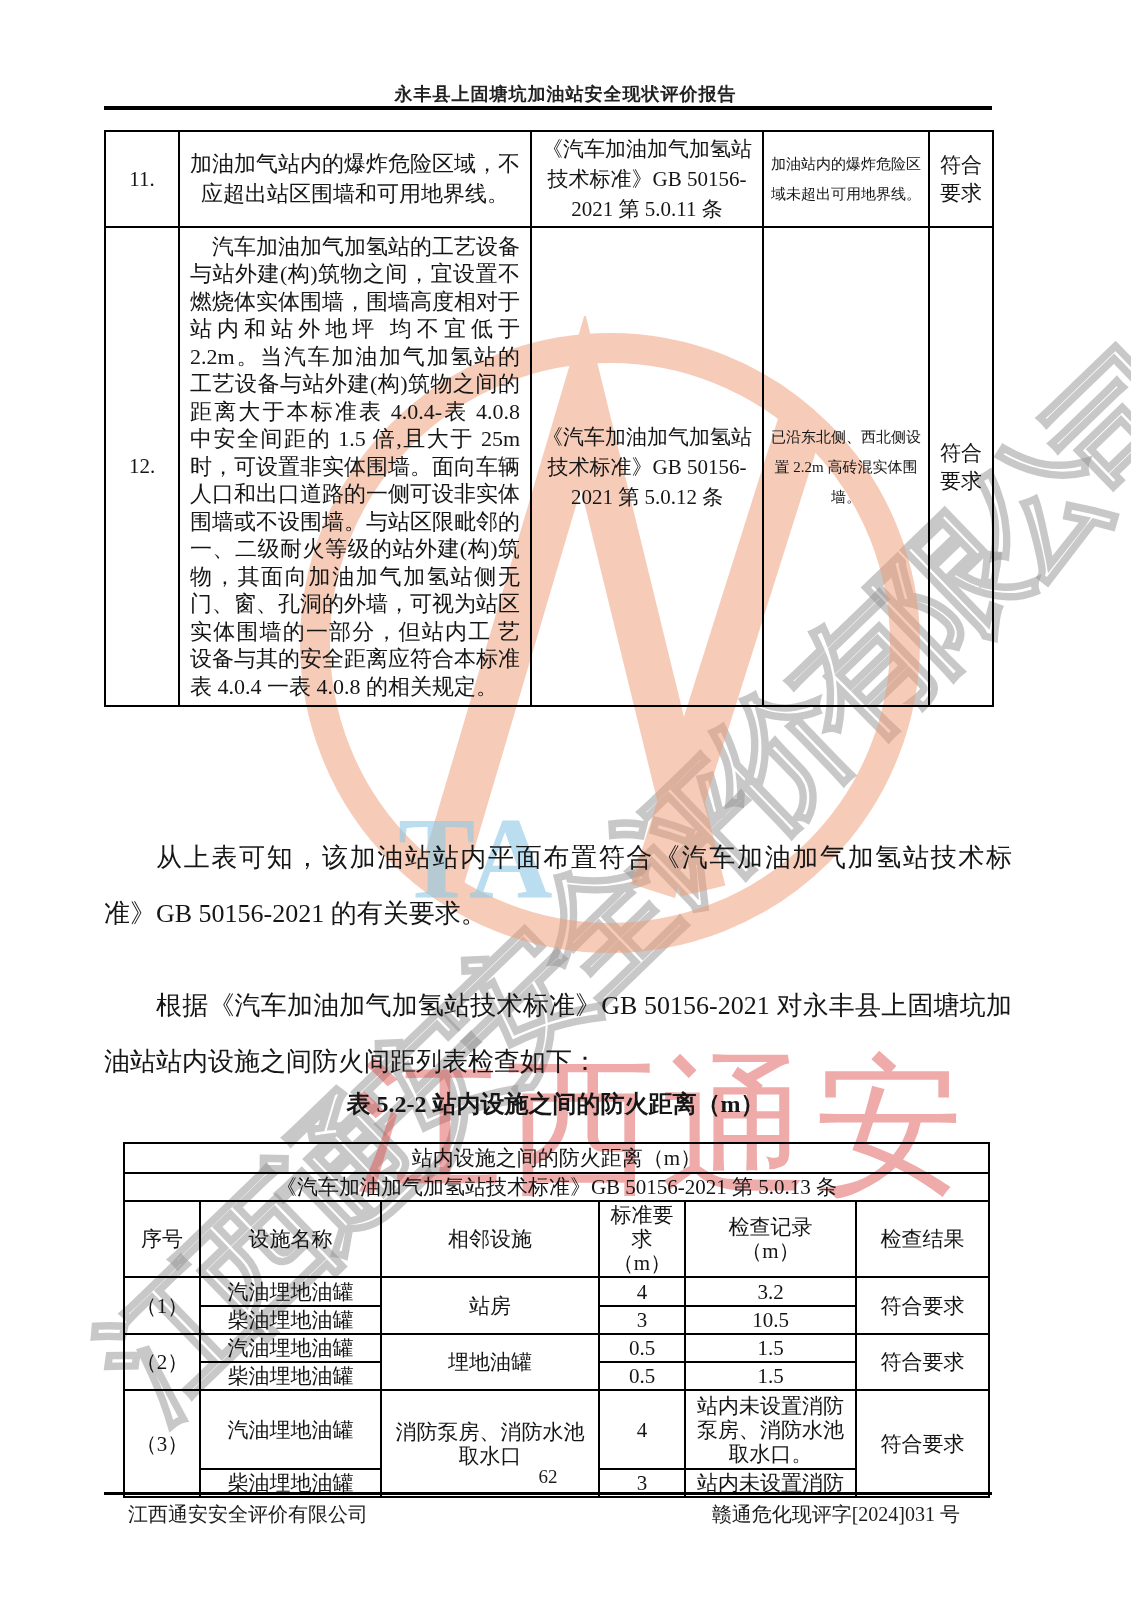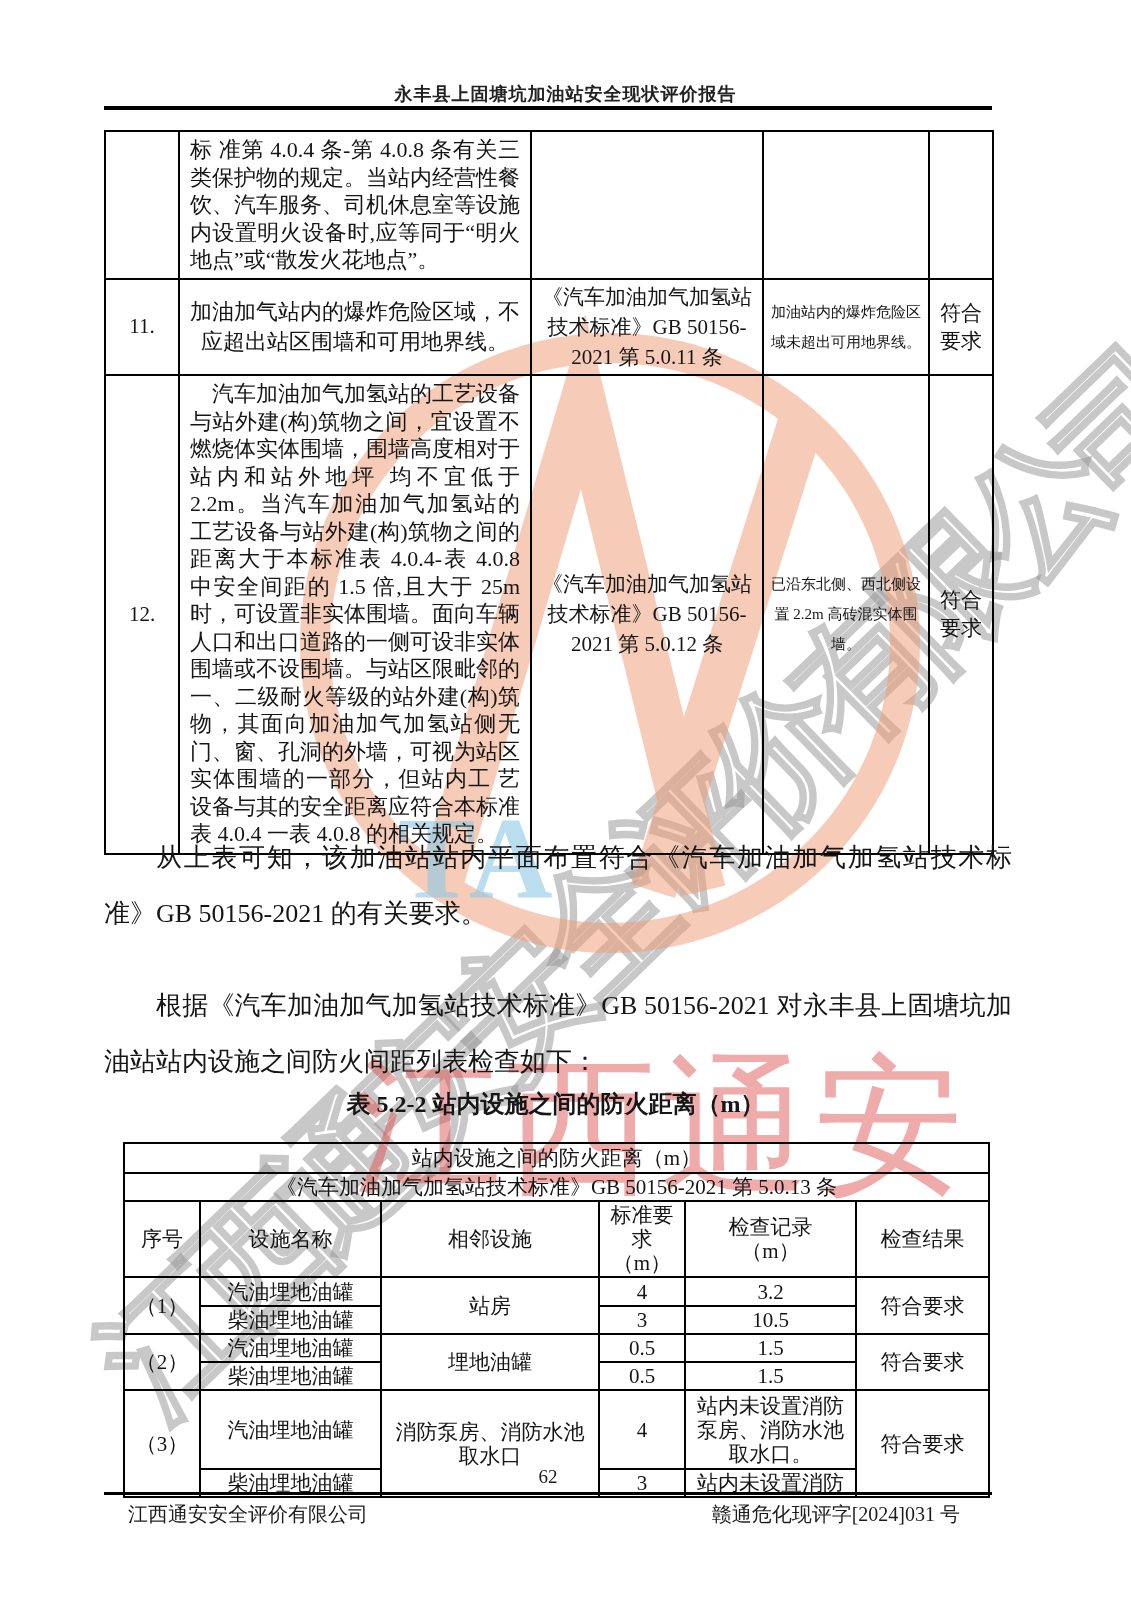--- a/index.html
+++ b/index.html
@@ -99,27 +99,20 @@
 
     <table class="t-review">
       <colgroup>
         <col style="width:74px">
           <col style="width:352px">
           <col style="width:232px">
         <col style="width:166px">
           <col style="width:64px">
       </colgroup>
       <tbody>
-          <tr style="height:136px">
-        <td class="c-no"></td>
-        <td class="c-content">标 准第 4.0.4 条-第 4.0.8 条有关三类保护物的规定。当站内经营性餐饮、汽车服务、司机休息室等设施内设置明火设备时,应等同于“明火地点”或“散发火花地点”。</td>
-        <td class="c-basis"></td>
-        <td class="c-record"></td>
-        <td class="c-result"></td>
-      </tr>
       <tr style="height:77px">
         <td class="c-no">11.</td>
         <td class="c-content c-content-center">加油加气站内的爆炸危险区域，不应超出站区围墙和可用地界线。</td>
         <td class="c-basis">《汽车加油加气加氢站技术标准》GB 50156-2021 第 5.0.11 条</td>
         <td class="c-record">加油站内的爆炸危险区域未超出可用地界线。</td>
         <td class="c-result">符合要求</td>
       </tr>
       <tr style="height:479px">
         <td class="c-no">12.</td>
         <td class="c-content indent1">汽车加油加气加氢站的工艺设备与站外建(构)筑物之间，宜设置不燃烧体实体围墙，围墙高度相对于站内和站外地坪 均不宜低于 2.2m。当汽车加油加气加氢站的工艺设备与站外建(构)筑物之间的距离大于本标准表 4.0.4-表 4.0.8 中安全间距的 1.5 倍,且大于 25m 时，可设置非实体围墙。面向车辆人口和出口道路的一侧可设非实体围墙或不设围墙。与站区限毗邻的一、二级耐火等级的站外建(构)筑物，其面向加油加气加氢站侧无门、窗、孔洞的外墙，可视为站区实体围墙的一部分，但站内工 艺设备与其的安全距离应符合本标准表 4.0.4 一表 4.0.8 的相关规定。</td>

